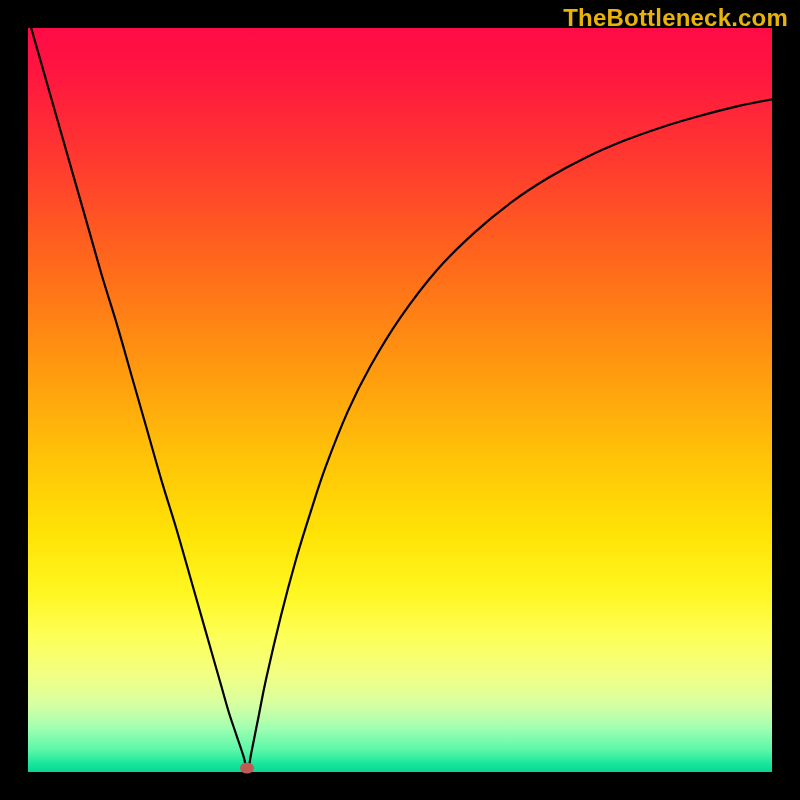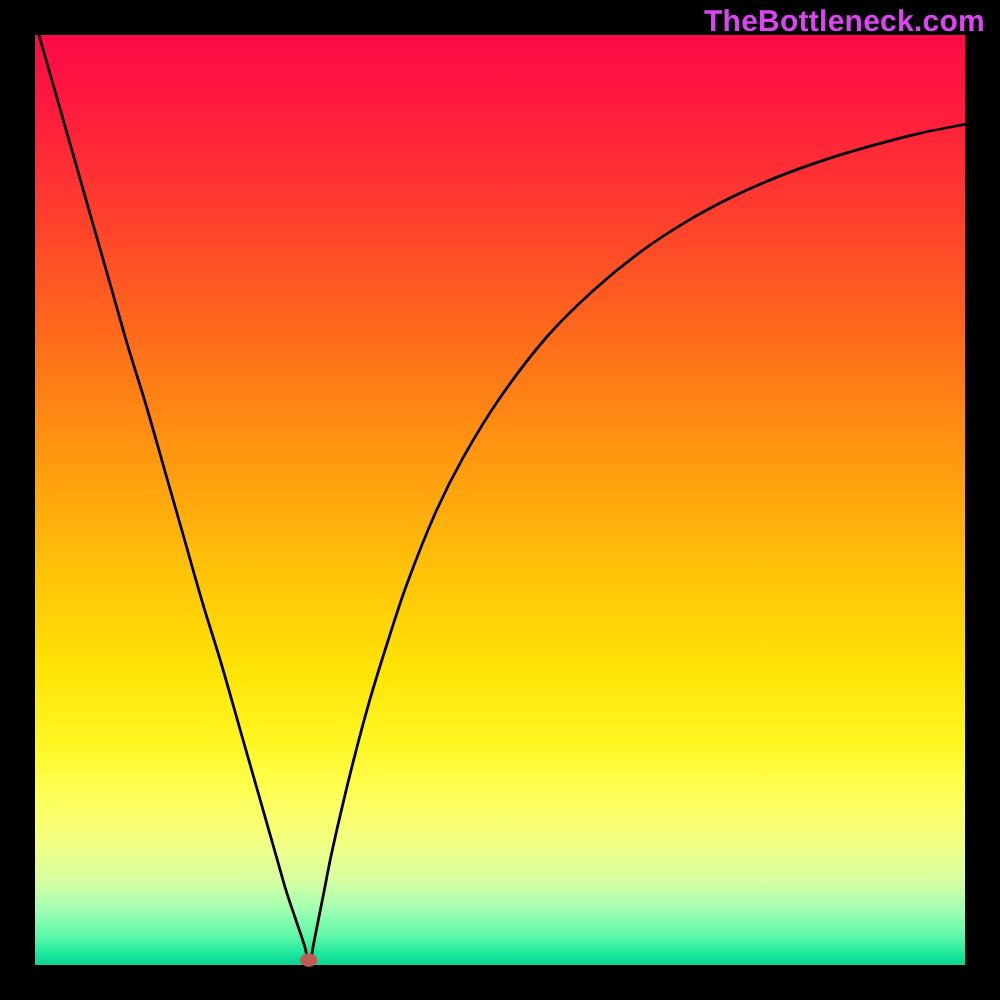--- a/index.html
+++ b/index.html
@@ -10,21 +10,21 @@
     height: 800px;
     background: #000;
   }
   .watermark {
     position: absolute;
     top: 4px;
     right: 12px;
     font-family: Arial, Helvetica, sans-serif;
     font-size: 24px;
     font-weight: 600;
-    color: #d946ef;
+    color: #eab308;
     letter-spacing: 0.2px;
   }
   .plot {
     position: absolute;
     left: 28px;
     top: 28px;
     width: 744px;
     height: 744px;
   }
   .gradient {

